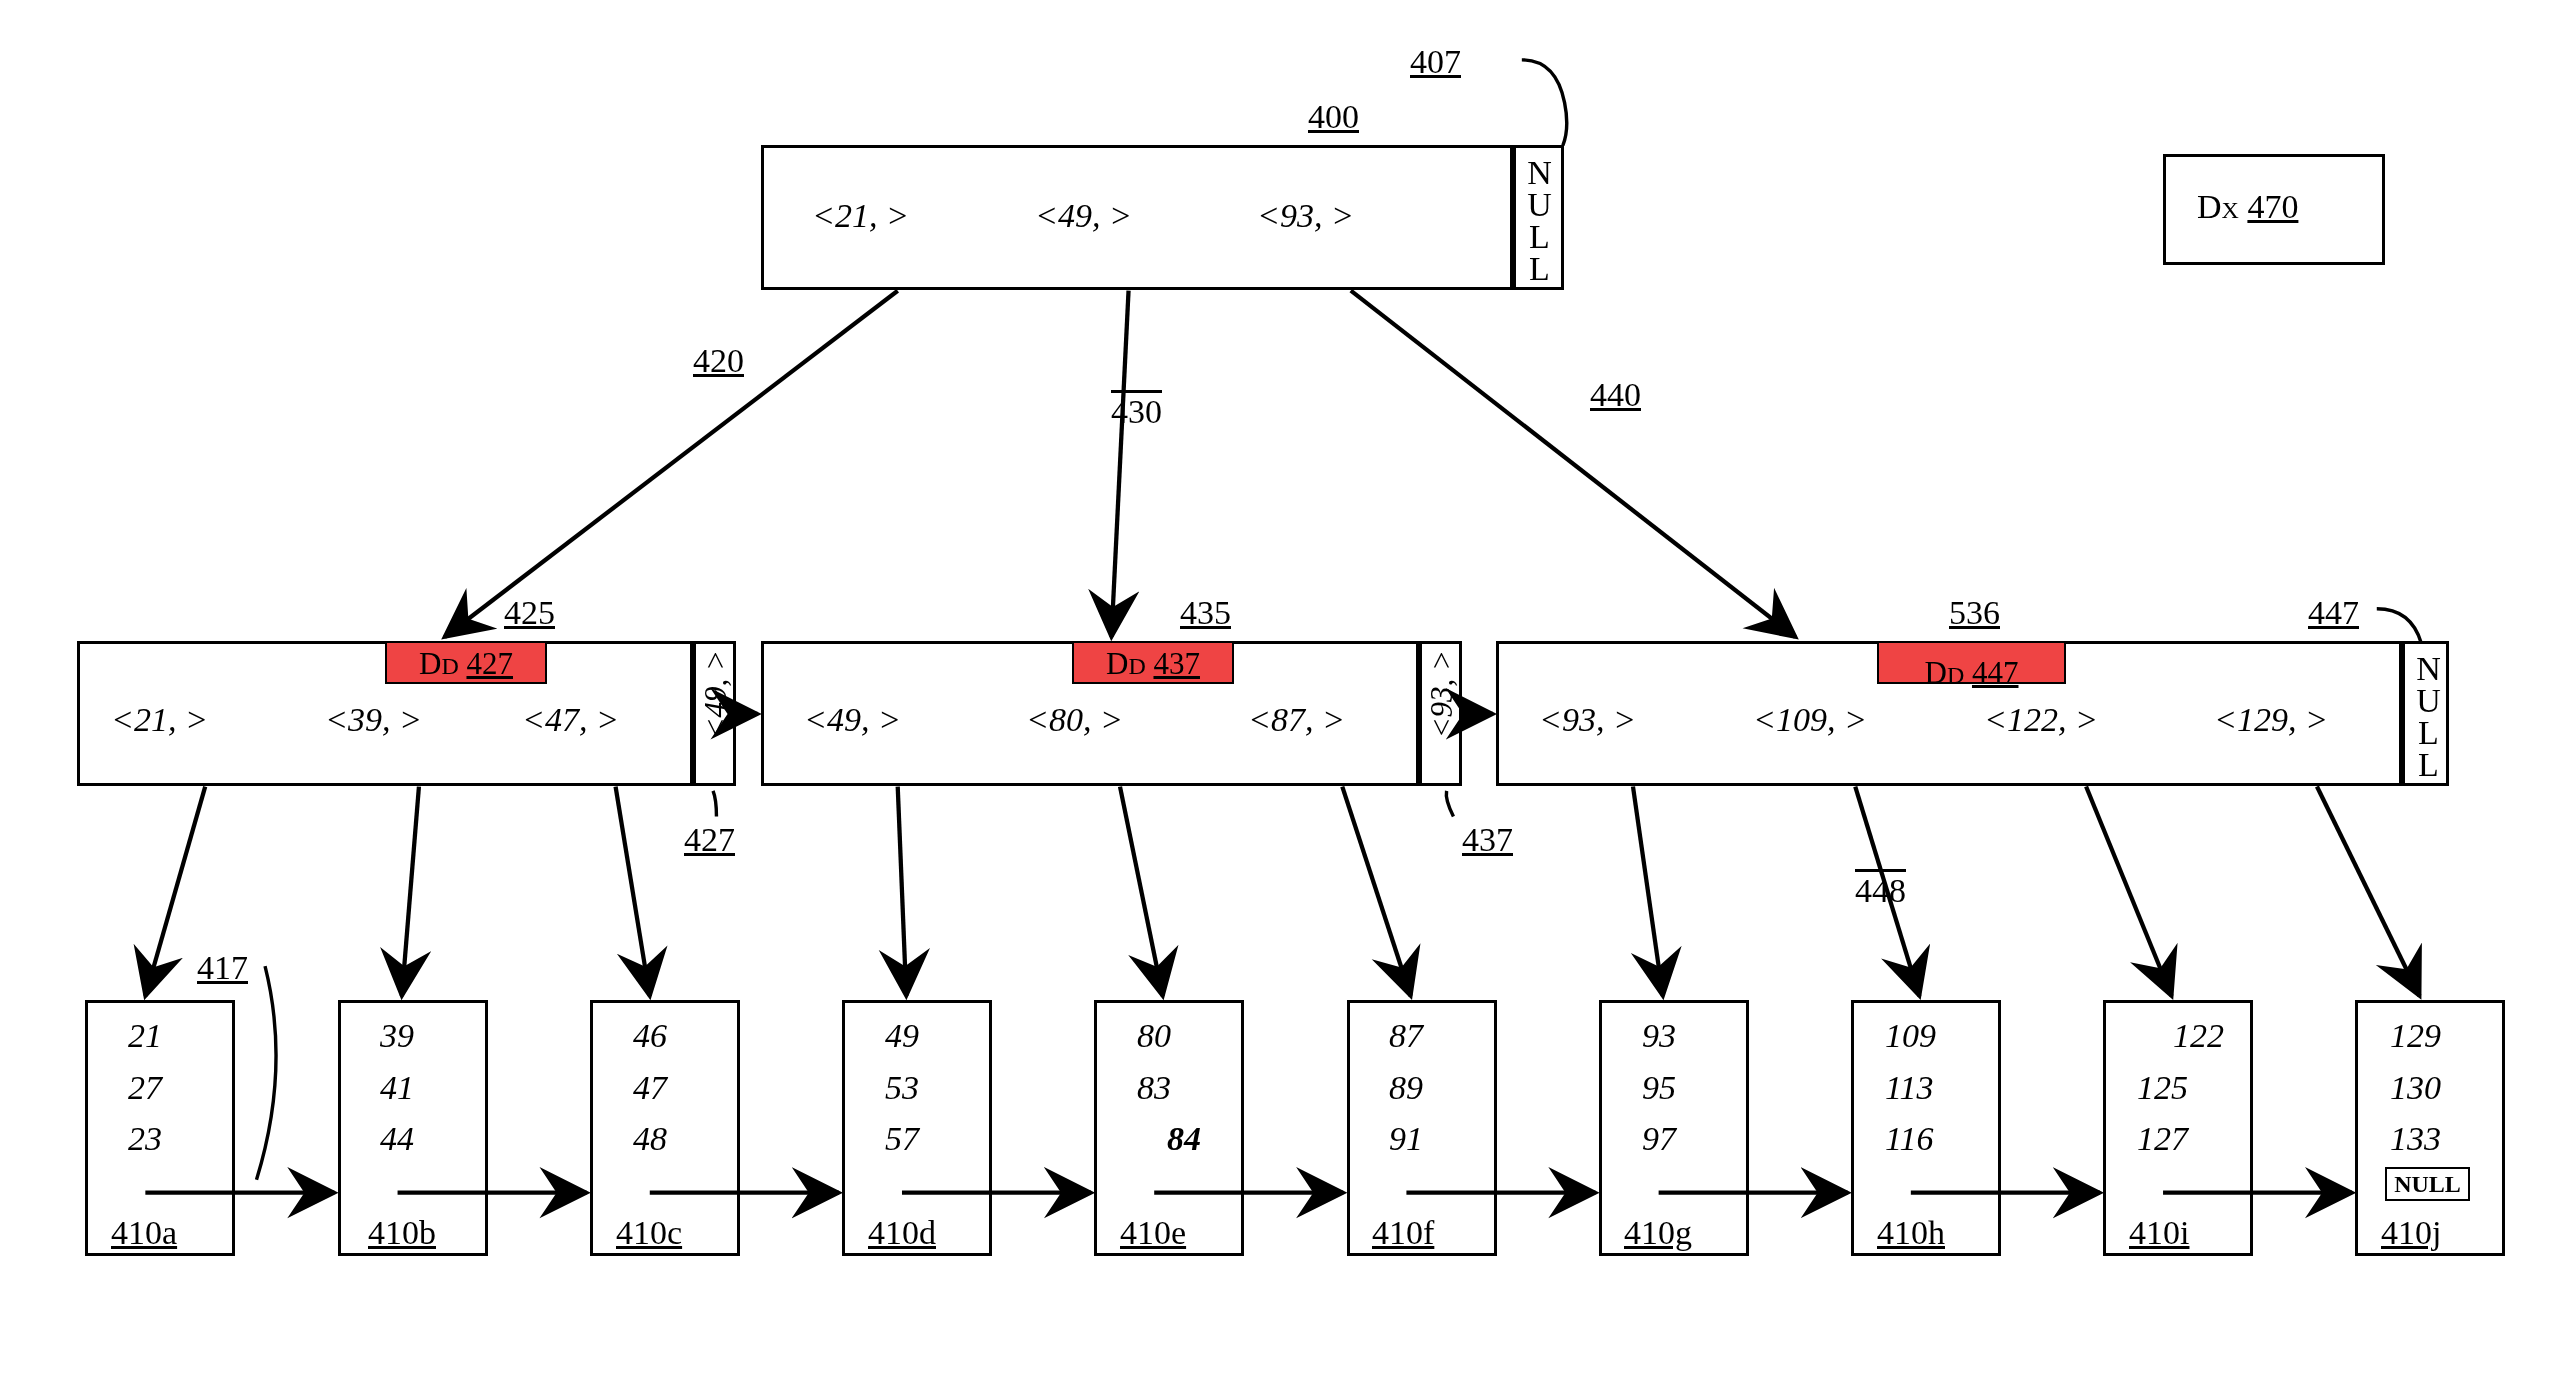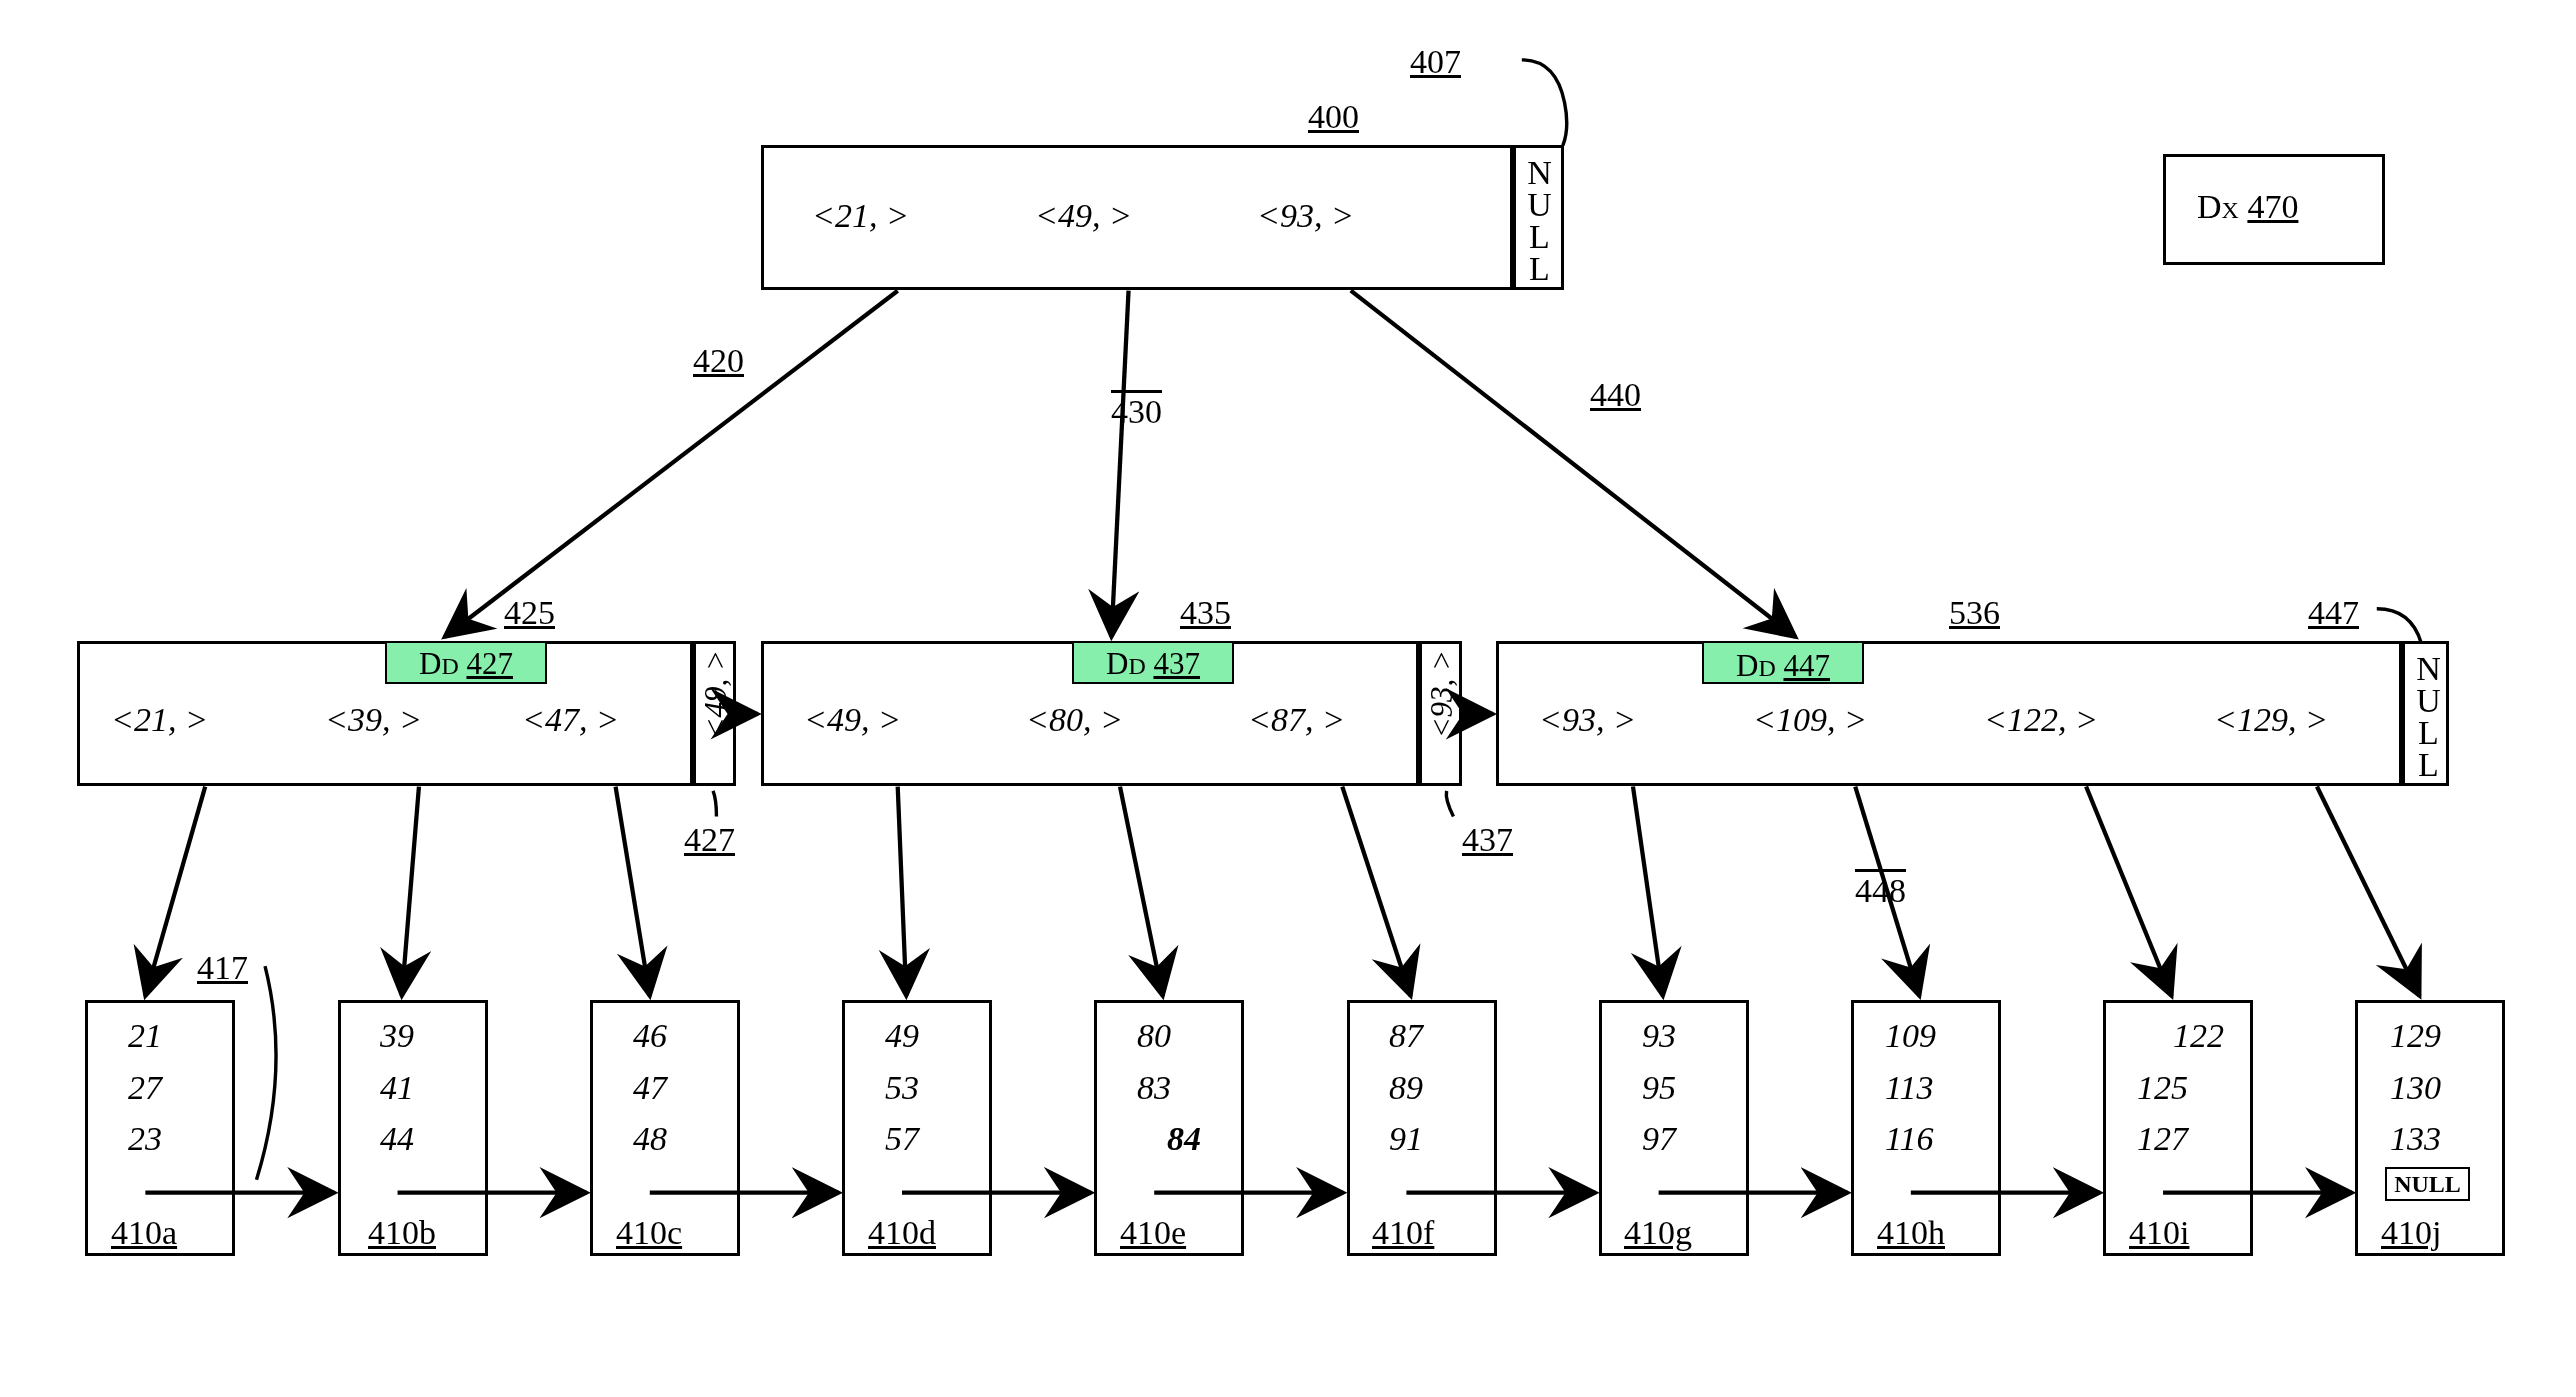--- a/index.html
+++ b/index.html
@@ -43,21 +43,21 @@
   }
   .vkey {
     position: absolute;
     font-size: 31px;
     font-style: italic;
     writing-mode: vertical-rl;
   }
   .smallbox {
     position: absolute;
     border: 2.6px solid #000;
-    background: #86efac;
+    background: #ef4444;
   }
   .nullbox {
     position: absolute;
     border: 2.6px solid #000;
     background: #fff;
     font-size: 24px;
     font-weight: bold;
     text-align: center;
     line-height: 1.1;
     padding: 1.7px 3.4px;
@@ -114,21 +114,21 @@
 <div class="box" style="left:1419px; top:641px; width:43px; height:145px;"></div>
 <span class="vkey" style="left:1424px; top:650px; transform:rotate(180deg); transform-origin:center;">&lt;93,   &gt;</span>
 <span class="ref" style="left:1462px; top:821px;">437</span>
 
 <div class="box" style="left:1496px; top:641px; width:906px; height:145px;"></div>
 <span class="ref" style="left:1949px; top:594px;">536</span>
 <span class="ref" style="left:2308px; top:594px;">447</span>
 <svg class="arrows" viewBox="0 0 3013 1634" width="2576" height="1397">
     <path d="M2780 712 q 40 0 52 40 q 6 22 -2 40" fill="none" stroke="#000" stroke-width="4"></path>
   </svg>
-<div class="smallbox" style="left:1702px; top:641px; width:162px; height:43px; text-align:center; font-size:31px; padding-top:5px;">D<span class="sub">D</span> <span style="text-decoration:underline;">447</span></div>
+<div class="smallbox" style="left:1877px; top:641px; width:189px; height:43px; text-align:center; font-size:31px; padding-top:12px;">D<span class="sub">D</span> <span style="text-decoration:underline;">447</span></div>
 <span class="label" style="left:1539px; top:701px;">&lt;93,   &gt;</span>
 <span class="label" style="left:1753px; top:701px;">&lt;109,   &gt;</span>
 <span class="label" style="left:1984px; top:701px;">&lt;122,   &gt;</span>
 <span class="label" style="left:2214px; top:701px;">&lt;129,   &gt;</span>
 <div class="box" style="left:2402px; top:641px; width:47px; height:145px;"></div>
 <span class="vnull" style="left:2409px; top:650px;">NULL</span>
 
 <span class="refplain" style="left:1855px; top:872px;"><span style="text-decoration:overline;">448</span></span>
 
 <span class="ref" style="left:197px; top:949px;">417</span>

